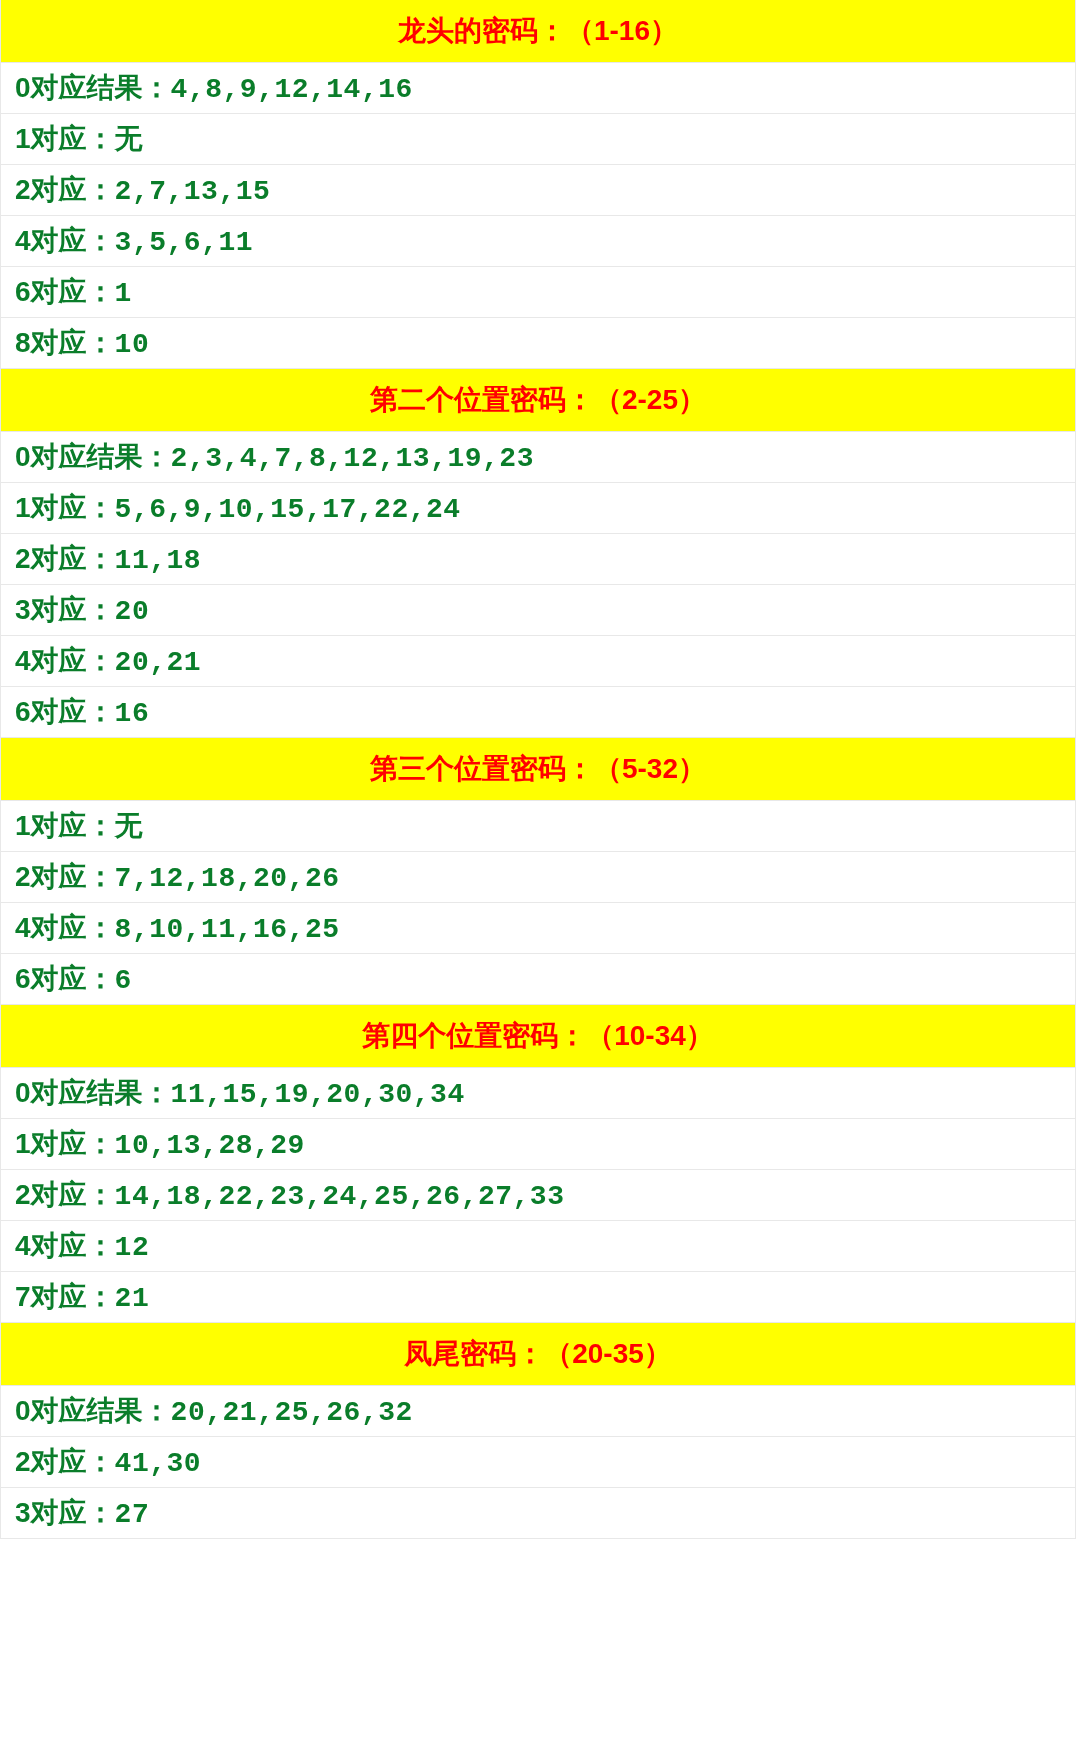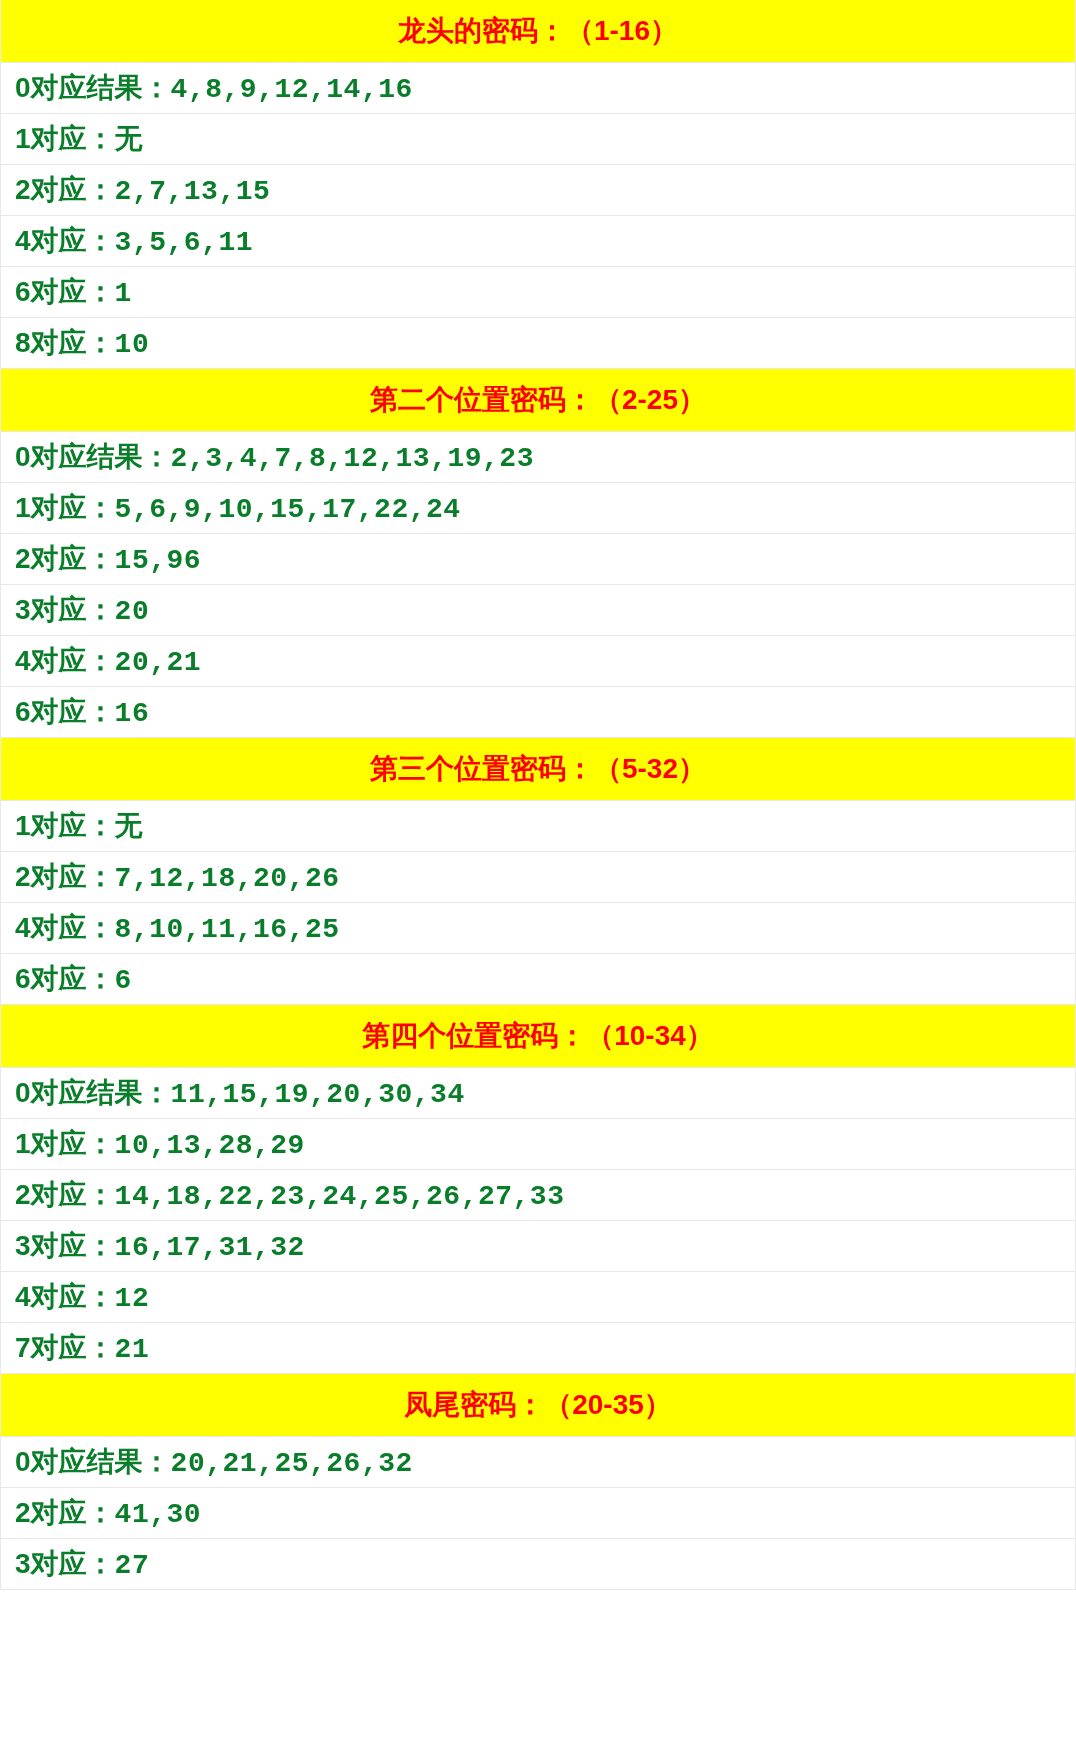--- a/index.html
+++ b/index.html
@@ -46,33 +46,32 @@
     <div class="section-header">龙头的密码：（1-16）</div>
     <div class="row"><span class="label-part">0对应结果：</span><span class="value-part">4,8,9,12,14,16</span></div>
     <div class="row"><span class="label-part">1对应：</span><span class="value-part">无</span></div>
     <div class="row"><span class="label-part">2对应：</span><span class="value-part">2,7,13,15</span></div>
     <div class="row"><span class="label-part">4对应：</span><span class="value-part">3,5,6,11</span></div>
     <div class="row"><span class="label-part">6对应：</span><span class="value-part">1</span></div>
     <div class="row"><span class="label-part">8对应：</span><span class="value-part">10</span></div>
     <div class="section-header">第二个位置密码：（2-25）</div>
     <div class="row"><span class="label-part">0对应结果：</span><span class="value-part">2,3,4,7,8,12,13,19,23</span></div>
     <div class="row"><span class="label-part">1对应：</span><span class="value-part">5,6,9,10,15,17,22,24</span></div>
-    <div class="row"><span class="label-part">2对应：</span><span class="value-part">15,96</span></div>
+    <div class="row"><span class="label-part">2对应：</span><span class="value-part">11,18</span></div>
     <div class="row"><span class="label-part">3对应：</span><span class="value-part">20</span></div>
     <div class="row"><span class="label-part">4对应：</span><span class="value-part">20,21</span></div>
     <div class="row"><span class="label-part">6对应：</span><span class="value-part">16</span></div>
     <div class="section-header">第三个位置密码：（5-32）</div>
     <div class="row"><span class="label-part">1对应：</span><span class="value-part">无</span></div>
     <div class="row"><span class="label-part">2对应：</span><span class="value-part">7,12,18,20,26</span></div>
     <div class="row"><span class="label-part">4对应：</span><span class="value-part">8,10,11,16,25</span></div>
     <div class="row"><span class="label-part">6对应：</span><span class="value-part">6</span></div>
     <div class="section-header">第四个位置密码：（10-34）</div>
     <div class="row"><span class="label-part">0对应结果：</span><span class="value-part">11,15,19,20,30,34</span></div>
     <div class="row"><span class="label-part">1对应：</span><span class="value-part">10,13,28,29</span></div>
     <div class="row"><span class="label-part">2对应：</span><span class="value-part">14,18,22,23,24,25,26,27,33</span></div>
-    <div class="row"><span class="label-part">3对应：</span><span class="value-part">16,17,31,32</span></div>
     <div class="row"><span class="label-part">4对应：</span><span class="value-part">12</span></div>
     <div class="row"><span class="label-part">7对应：</span><span class="value-part">21</span></div>
     <div class="section-header">凤尾密码：（20-35）</div>
     <div class="row"><span class="label-part">0对应结果：</span><span class="value-part">20,21,25,26,32</span></div>
     <div class="row"><span class="label-part">2对应：</span><span class="value-part">41,30</span></div>
     <div class="row"><span class="label-part">3对应：</span><span class="value-part">27</span></div>
   </div>
 
 </body></html>

